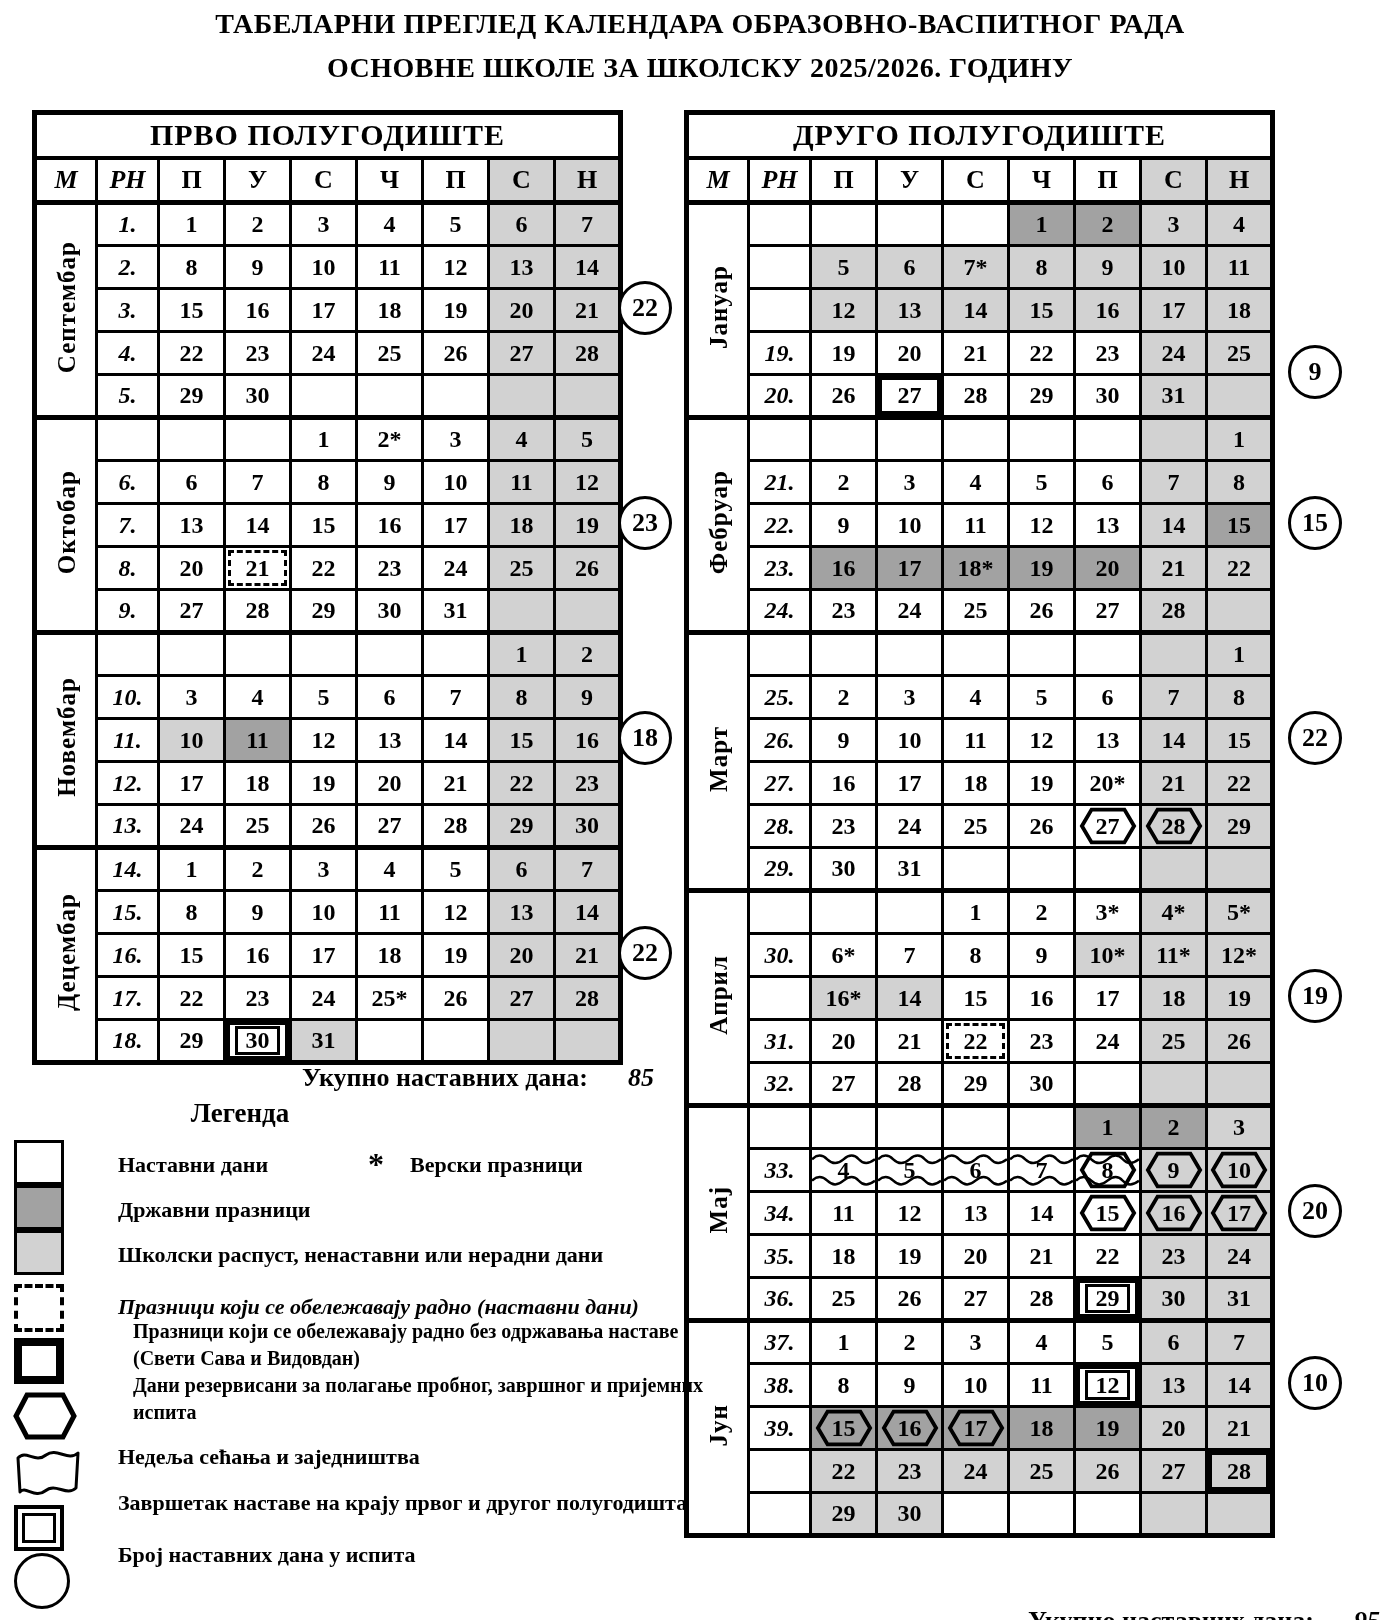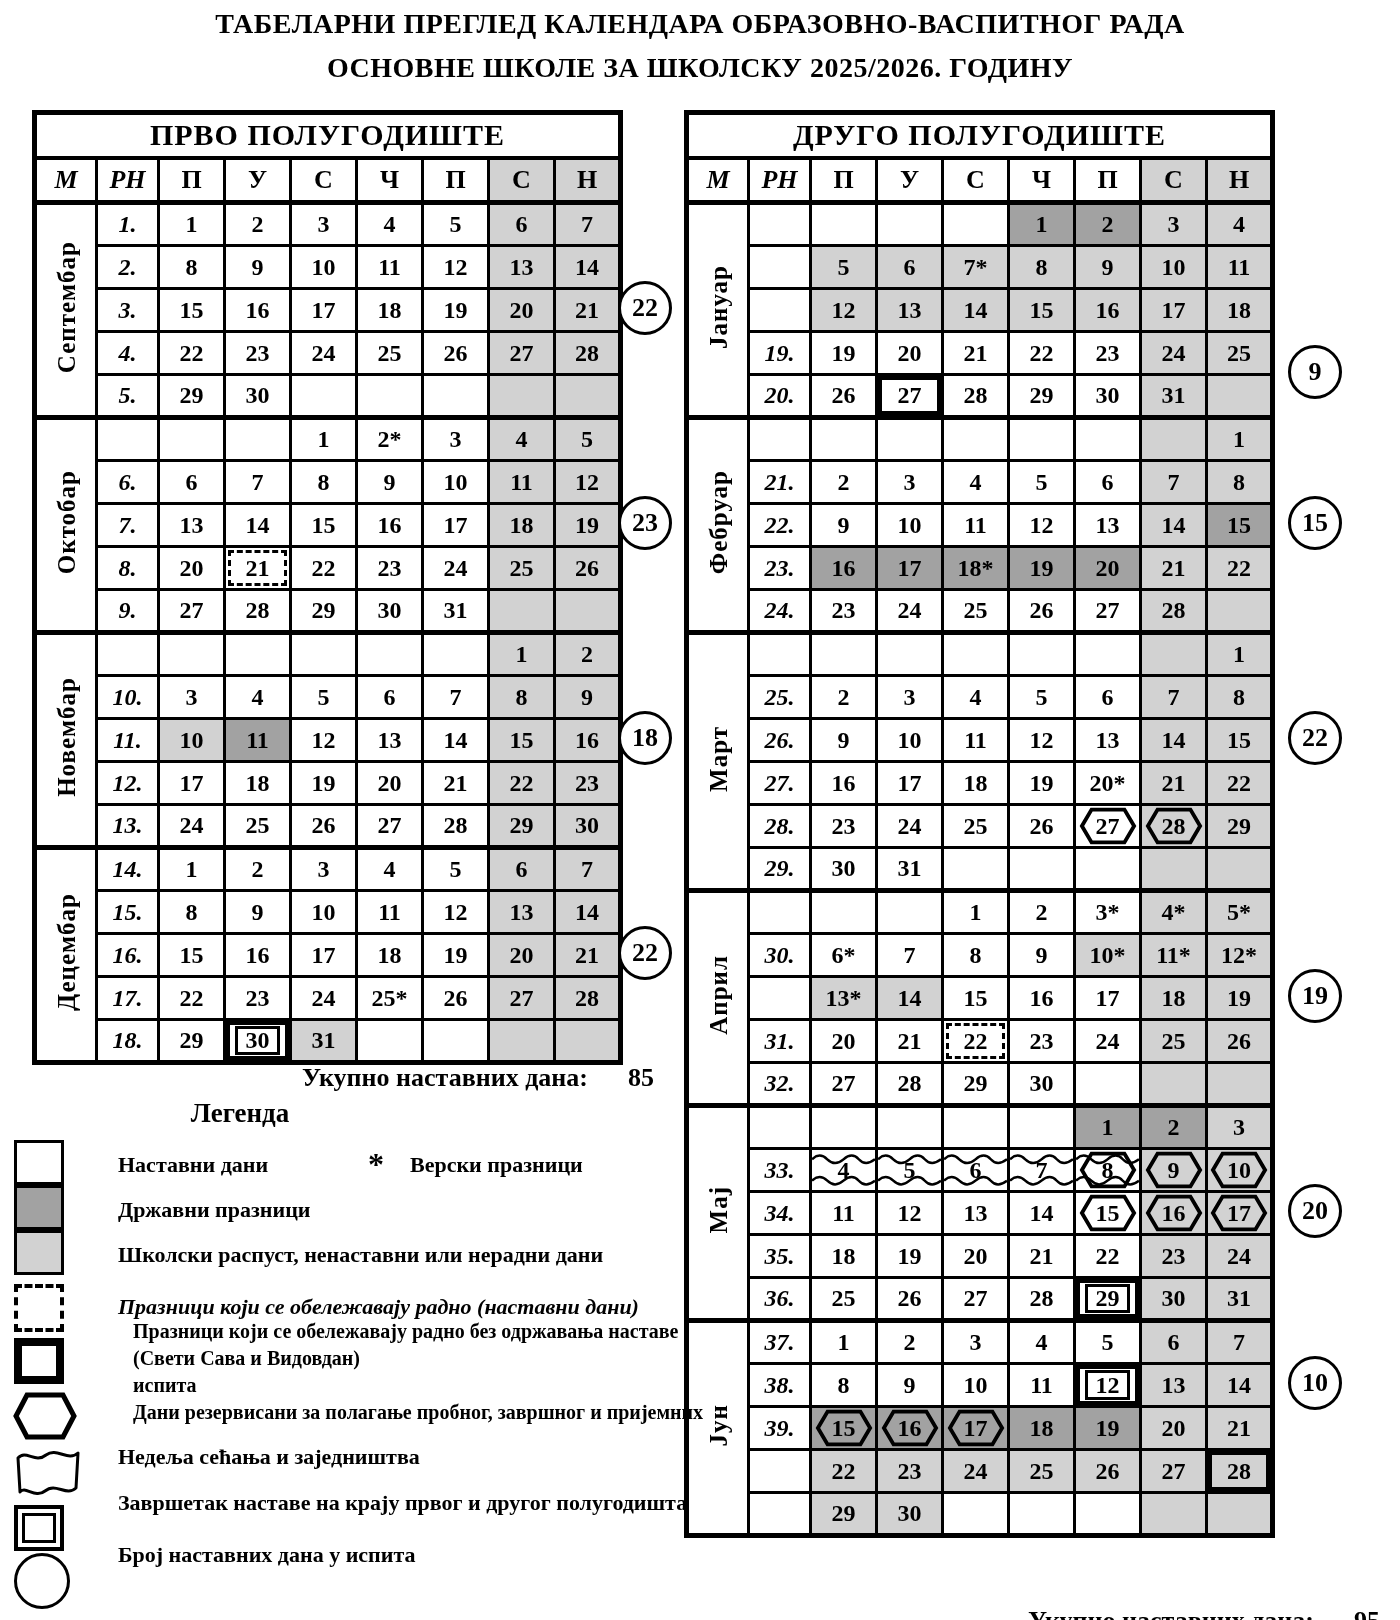--- a/index.html
+++ b/index.html
@@ -37,21 +37,21 @@
   .hex-svg{position:absolute;left:50%;top:50%;width:58px;height:39px;transform:translate(-50%,-50%);z-index:1;}
   .hex-svg polygon{fill:none;stroke:#000;stroke-width:4;}
   .wave-svg{position:absolute;inset:0;width:100%;height:100%;z-index:1;}
   .wave-svg path{fill:none;stroke:#000;stroke-width:2.6;}
 
   .month-circle{position:absolute;left:604px;width:48px;height:48px;border:3px solid #000;
       border-radius:50%;background:#fff;display:flex;align-items:center;justify-content:center;
       font-weight:bold;font-size:26px;}
 
   .total{position:absolute;font-weight:bold;font-size:26px;}
-  .total .tv{margin-left:40px;}
+  .total .tv{margin-left:40px;font-style:italic;}
   .total-left{left:14px;top:1063px;width:640px;text-align:right;}
   .total-right{left:740px;top:1566px;width:640px;text-align:right;margin-top:40px;}
 
   .legend-title{position:absolute;left:14px;top:1098px;width:452px;text-align:center;font-weight:bold;font-size:27px;}
   .ltext{position:absolute;left:118px;font-weight:bold;font-size:22px;white-space:nowrap;}
   .ltext.small{font-size:20px;line-height:27px;margin-left:15px;}
   .sw{position:absolute;left:14px;width:50px;height:45px;border:3px solid #000;background:#fff;box-sizing:border-box;}
   .sw-white{top:1140px;}
   .sw-dark{top:1185px;background:#a2a2a2;}
   .sw-light{top:1230px;background:#d2d2d2;}
@@ -526,21 +526,21 @@
             <td><span class="num">6*</span></td>
             <td><span class="num">7</span></td>
             <td><span class="num">8</span></td>
             <td><span class="num">9</span></td>
             <td class="bg-s"><span class="num">10*</span></td>
             <td class="bg-s"><span class="num">11*</span></td>
             <td class="bg-s"><span class="num">12*</span></td>
           </tr>
           <tr>
             <td class="rn"></td>
-            <td class="bg-s"><span class="num">13*</span></td>
+            <td class="bg-s"><span class="num">16*</span></td>
             <td class="bg-s"><span class="num">14</span></td>
             <td><span class="num">15</span></td>
             <td><span class="num">16</span></td>
             <td><span class="num">17</span></td>
             <td class="bg-s"><span class="num">18</span></td>
             <td class="bg-s"><span class="num">19</span></td>
           </tr>
           <tr>
             <td class="rn">31.</td>
             <td><span class="num">20</span></td>
@@ -732,22 +732,22 @@
   <div class="sw sw-thick"></div>
   <div class="ltext small t5">
     <div>Празници који се обележавају радно без одржавања наставе</div>
     <div>(Свети Сава и Видовдан)</div>
   </div>
 
   <svg class="sw-hex" viewBox="0 0 66 52">
       <polygon points="15,5 51,5 62,26 51,47 15,47 4,26"></polygon>
     </svg>
   <div class="ltext small t6">
+    <div>Дани резервисани за полагање пробног, завршног и пријемних</div>
     <div>испита</div>
-    <div>Дани резервисани за полагање пробног, завршног и пријемних</div>
   </div>
 
   <svg class="sw-wave" viewBox="0 0 72 54">
     <path d="M6,12 C14,3 23,18 34,9 C45,1 56,16 66,7 L64,42 C54,51 44,36 33,45 C23,53 13,39 8,46 Z"></path>
   </svg>
   <div class="ltext t7">Недеља сећања и заједништва</div>
 
   <div class="sw sw-dbl"></div>
   <div class="ltext t8">Завршетак наставе на крају првог и другог полугодишта</div>
 

